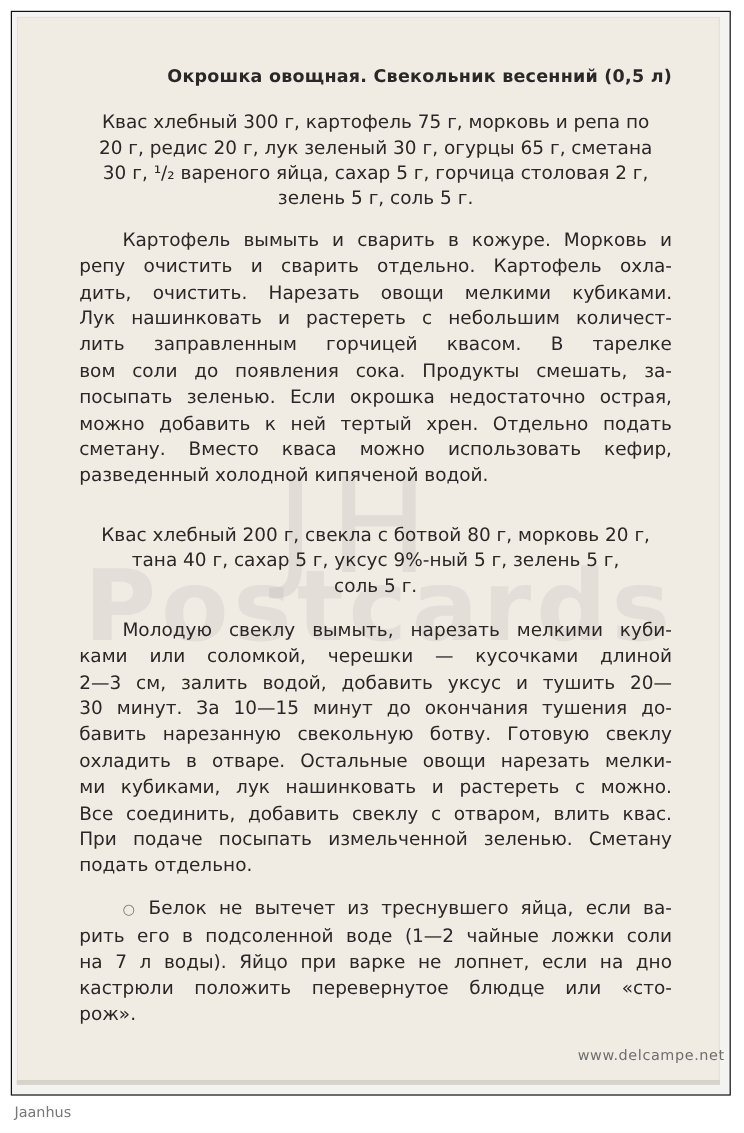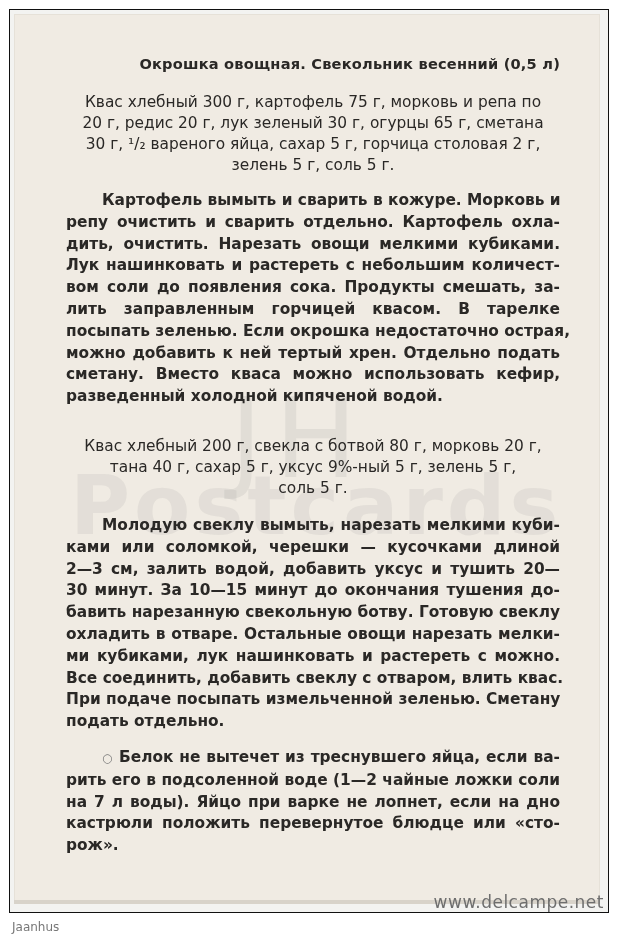--- a/index.html
+++ b/index.html
@@ -28,33 +28,33 @@
     }
     .content { position: absolute; left: 66px; top: 55px; width: 494px; color: #2a2826; }
     .title {
       text-align: right; font-weight: bold; font-size: 14.6px; margin: 0 0 20px 0; letter-spacing: 0.2px;
     }
     .ingr {
       text-align: center; font-size: 15.4px; line-height: 21px; margin: 0;
       text-align-last: center;
     }
     .ingr .line { display: block; white-space: nowrap; }
-    .proc { font-size: 15.4px; line-height: 21.8px; margin: 0; font-weight: bold; }
+    .proc { font-size: 15.4px; line-height: 21.8px; margin: 0; }
     .proc .line { display: block; white-space: nowrap; text-align: justify; text-align-last: justify; }
     .proc .line.last { text-align-last: left; }
     .proc .line.first { padding-left: 36px; }
     .gap-a { height: 14px; }
     .gap-b { height: 28px; }
     .gap-c { height: 16px; }
     .gap-d { height: 14px; }
     .footer-left {
       position: absolute; left: 12px; top: 920px; font-size: 12px; color: #777;
     }
     .footer-right {
-      position: absolute; right: 16px; top: 872px; font-size: 17px; color: #6e6e6e; letter-spacing: 0.5px; margin-top: 20px;
+      position: absolute; right: 16px; top: 872px; font-size: 12px; color: #6e6e6e; letter-spacing: 0.5px;
     }
   </style>
 </head>
 <body>
 
 <div class="frame"></div>
 <div class="card"></div>
 <div class="card-bottom-edge"></div>
 
 <div class="watermark-jh">JH</div>
@@ -70,22 +70,22 @@
     <span class="line">зелень 5 г, соль 5 г.</span>
   </p>
 
   <div class="gap-a"></div>
 
   <p class="proc">
     <span class="line first">Картофель вымыть и сварить в кожуре. Морковь и</span>
     <span class="line">репу очистить и сварить отдельно. Картофель охла-</span>
     <span class="line">дить, очистить. Нарезать овощи мелкими кубиками.</span>
     <span class="line">Лук нашинковать и растереть с небольшим количест-</span>
+    <span class="line">лить заправленным горчицей квасом. В тарелке</span>
     <span class="line">вом соли до появления сока. Продукты смешать, за-</span>
-    <span class="line">лить заправленным горчицей квасом. В тарелке</span>
     <span class="line">посыпать зеленью. Если окрошка недостаточно острая,</span>
     <span class="line">можно добавить к ней тертый хрен. Отдельно подать</span>
     <span class="line">сметану. Вместо кваса можно использовать кефир,</span>
     <span class="line last">разведенный холодной кипяченой водой.</span>
   </p>
 
   <div class="gap-b"></div>
 
   <p class="ingr">
     <span class="line">Квас хлебный 200 г, свекла с ботвой 80 г, морковь 20 г,</span>

